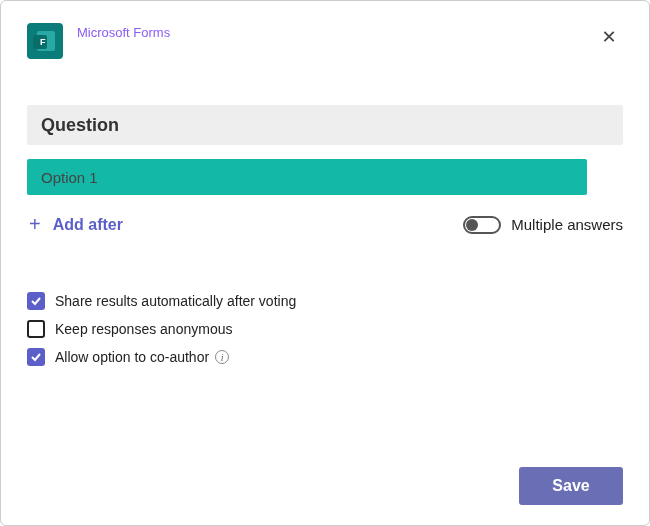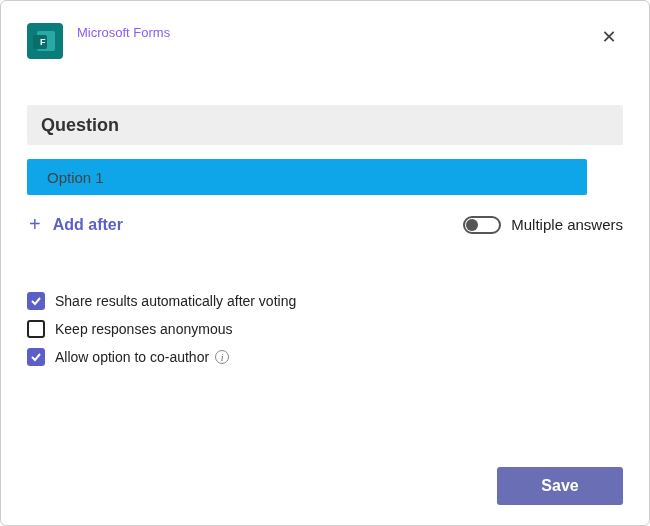--- a/index.html
+++ b/index.html
@@ -38,23 +38,23 @@
     width: 100%; height: 40px;
     background: #efeeee;
     border: none; border-radius: 2px;
     padding: 8px 14px;
     font-size: 18px; font-weight: 700; color: #333;
   }
   .question-input::placeholder { color: #333; font-weight: 700; }
   .option-input {
     margin-top: 14px;
     width: 94%; height: 36px;
-    background: #0ea5e9;
+    background: #14b8a6;
     border: none; border-radius: 2px;
-    padding: 0 20px;
+    padding: 0 14px;
     font-size: 15px; color: #444;
   }
   .option-input::placeholder { color: #444; }
   .option-row { display: flex; align-items: center; margin-top: 18px; }
   .add-option-left { display: flex; align-items: center; cursor: pointer; }
   .plus-icon { font-size: 20px; color: #5b5fc7; font-weight: 300; margin-right: 12px; margin-left: 2px; }
   .add-option-label { font-size: 16px; font-weight: 600; color: #5b5fc7; }
   .multi-right { margin-left: auto; display: flex; align-items: flex-start; }
   .toggle {
     width: 38px; height: 18px;
@@ -86,21 +86,21 @@
     width: 14px; height: 14px; border: 1px solid #888; border-radius: 50%;
     display: inline-flex; align-items: center; justify-content: center;
     font-size: 10px; color: #666; margin-left: 6px;
     font-style: italic; font-family: serif;
   }
   .footer { margin-top: auto; display: flex; }
   .save-btn {
     margin-left: auto;
     background: #6a6fb5; color: #fff;
     border: none; border-radius: 3px;
-    width: 126px; height: 38px;
+    width: 104px; height: 38px;
     font-size: 16px; font-weight: 600;
     cursor: pointer;
   }
 </style>
 </head>
 <body>
 
 <div class="dialog">
 
   <div class="header">

